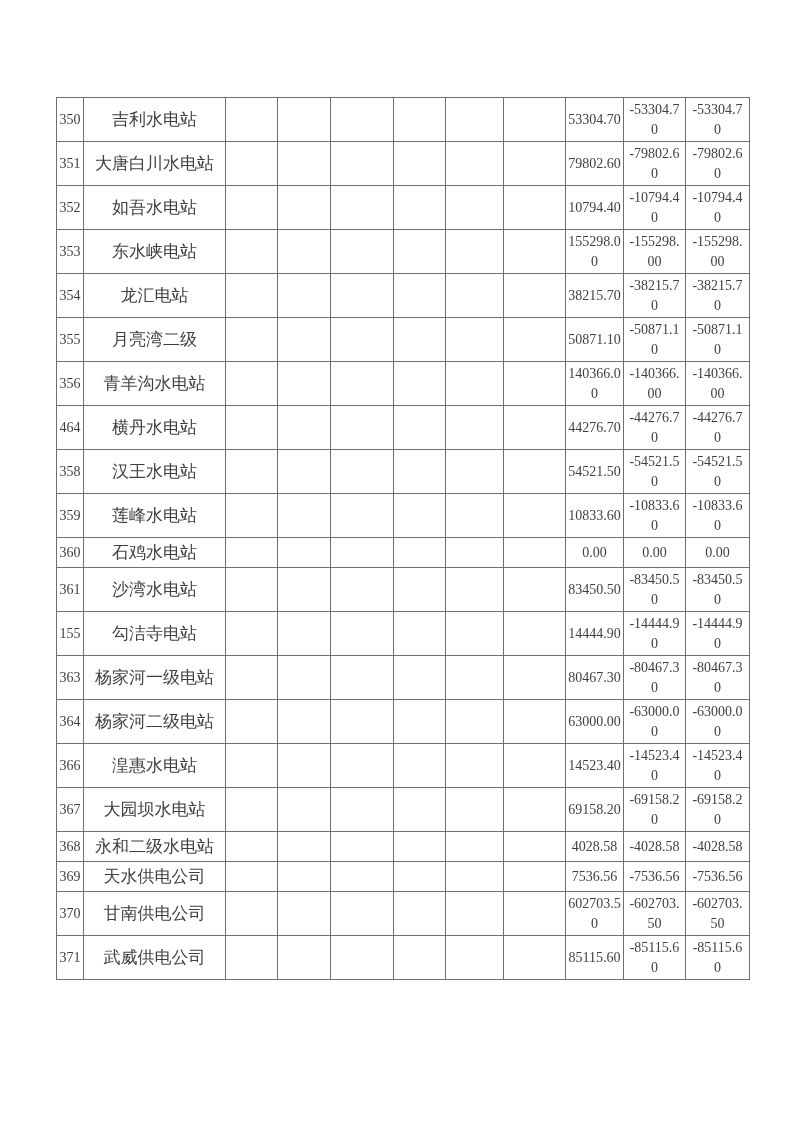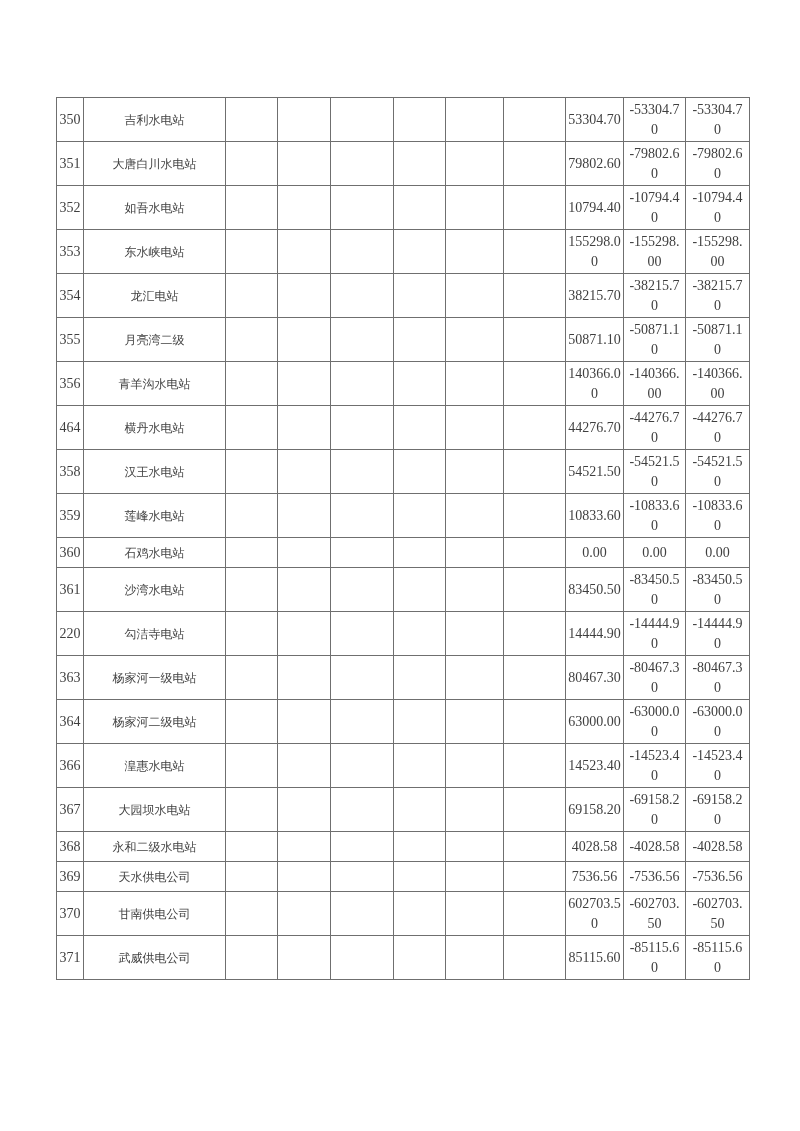--- a/index.html
+++ b/index.html
@@ -28,21 +28,21 @@
     border: 1px solid #6f6f6f;
     padding: 0;
     text-align: center;
     vertical-align: middle;
     line-height: 20px;
     overflow: hidden;
   }
   tr.tall  { height: 44px; padding-left: 36px; }
   tr.short { height: 30px; margin-top: 16px; }
   td.c-no   { font-size: 14px; }
-  td.c-name { font-size: 12px; }
+  td.c-name { font-size: 17px; }
   .numbox {
     margin: 0 auto;
     word-break: break-all;
     text-align: center;
   }
   .w54 { width: 54px; }
   .w53 { width: 53px; }
 </style>
 </head>
 <body>
@@ -285,21 +285,21 @@
             <div class="numbox w54">83450.50</div>
           </td>
           <td class="c-num">
             <div class="numbox w53">-83450.50</div>
           </td>
           <td class="c-num">
             <div class="numbox w53">-83450.50</div>
           </td>
         </tr>
         <tr class="tall">
-          <td class="c-no">220</td>
+          <td class="c-no">155</td>
           <td class="c-name">勾洁寺电站</td>
           <td class="c-empty"></td>
           <td class="c-empty"></td>
           <td class="c-empty"></td>
           <td class="c-empty"></td>
           <td class="c-empty"></td>
           <td class="c-empty"></td>
           <td class="c-num">
             <div class="numbox w54">14444.90</div>
           </td>

